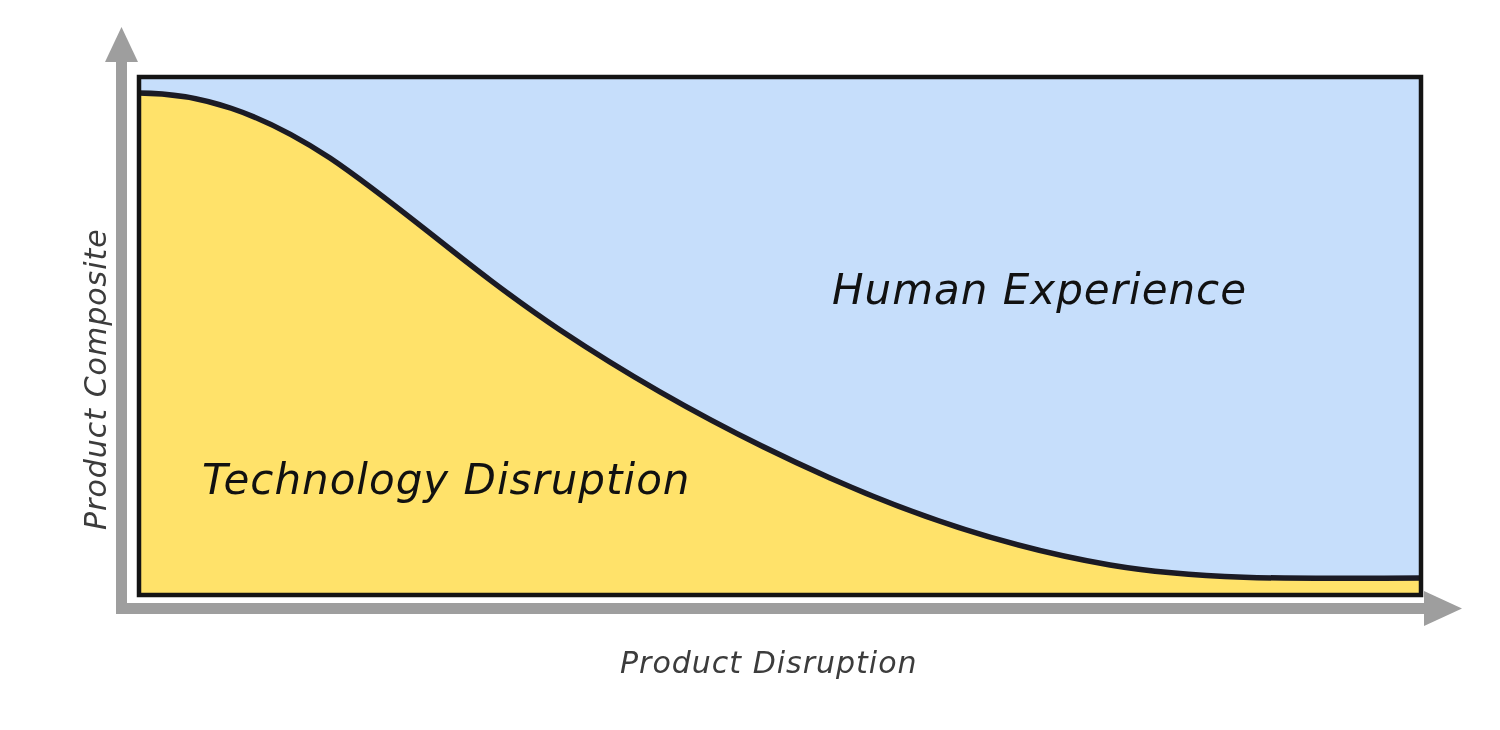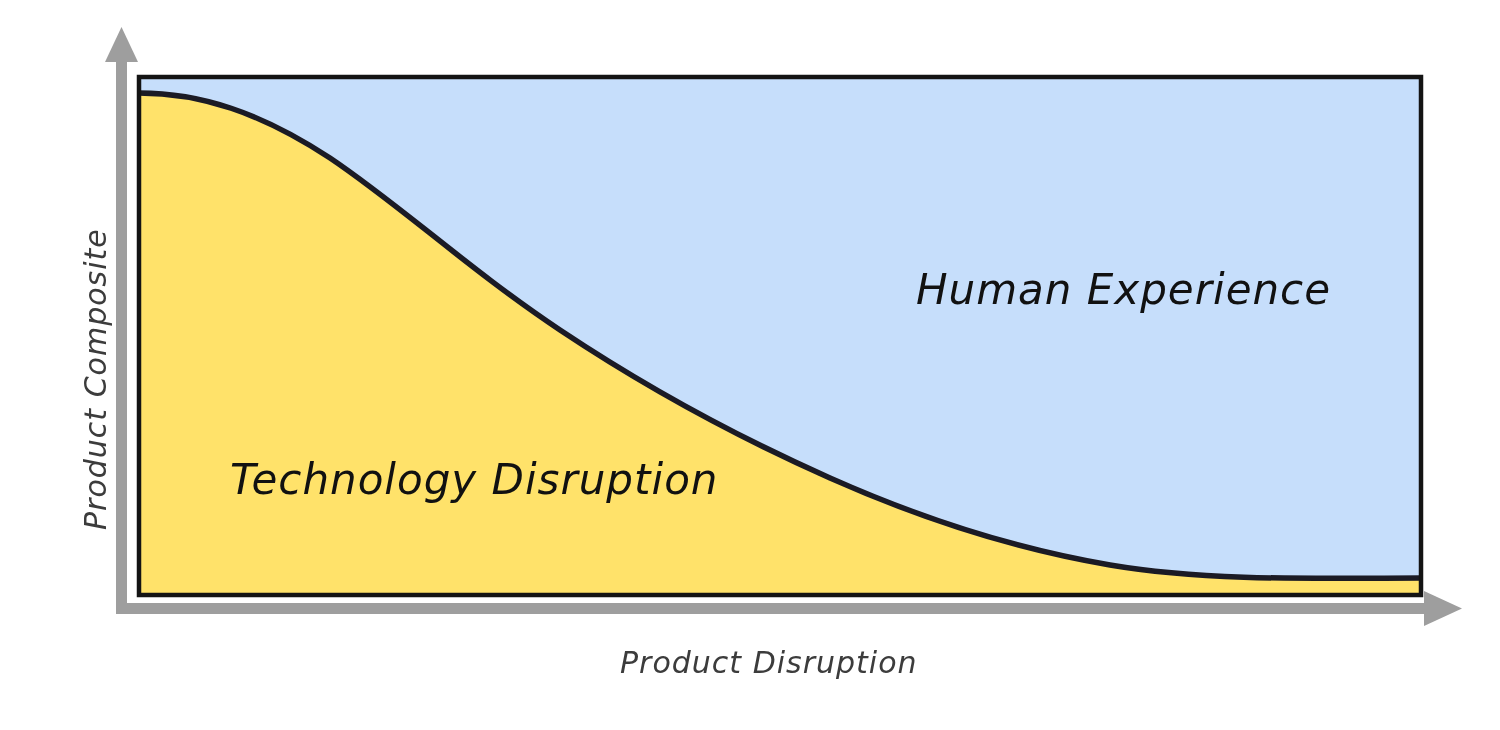--- a/index.html
+++ b/index.html
@@ -49,25 +49,25 @@
     left: 620px;
     top: 645px;
   }
   .region-label {
     position: absolute;
     color: #111111;
     font-size: 42px;
     white-space: nowrap;
   }
   #label-technology {
-    left: 230px;
+    left: 202px;
     top: 455px;
   }
   #label-human {
-    left: 916px;
+    left: 832px;
     top: 265px;
     text-align: right;
   }
 </style>
 </head>
 <body>
 
 <div id="stage">
 
   <svg id="chart-svg" viewBox="0 0 1500 730" xmlns="http://www.w3.org/2000/svg">

